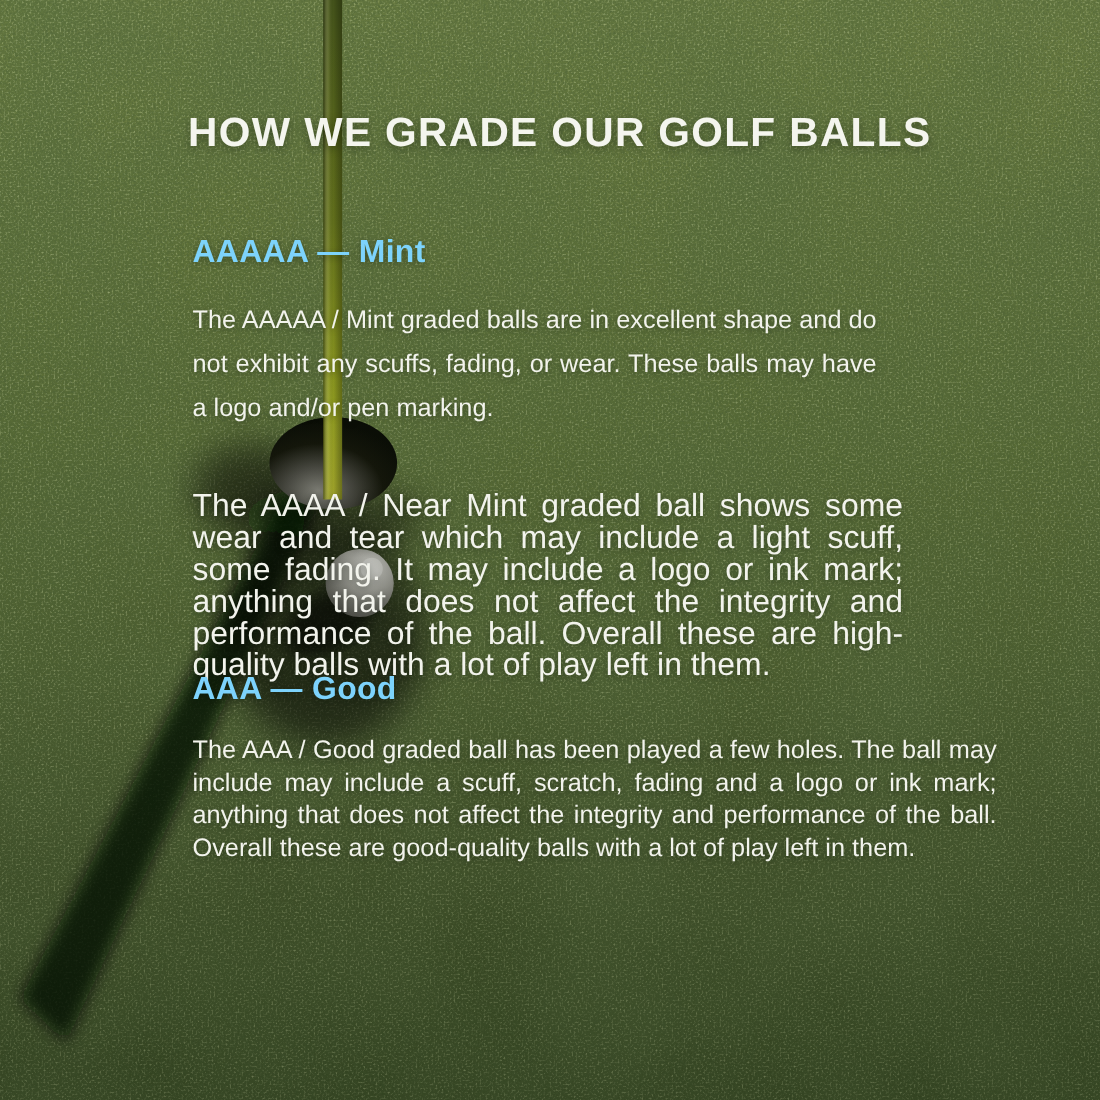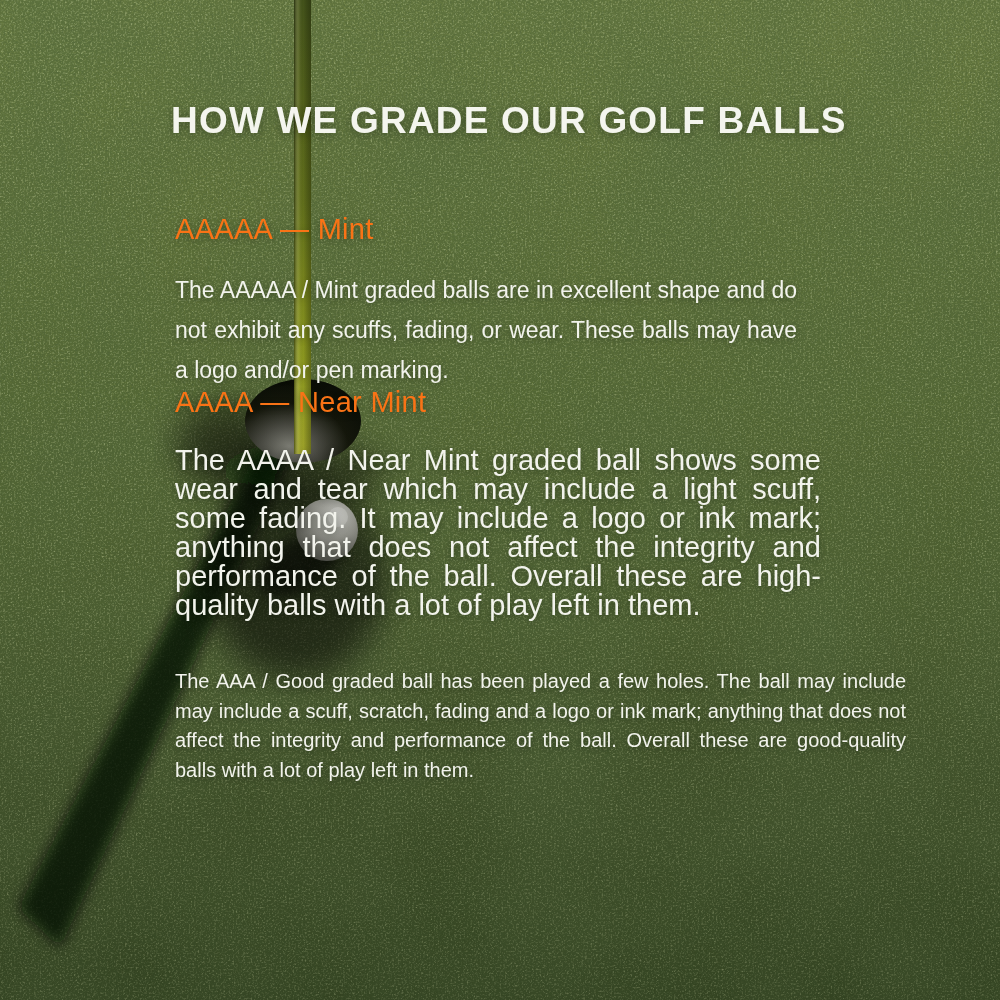--- a/index.html
+++ b/index.html
@@ -12,36 +12,36 @@
   .scene{position:absolute;left:0;top:0;width:1000px;height:1000px;display:block;}
   .overlay{position:absolute;left:0;top:0;width:1000px;height:917px;}
   .title{
     position:absolute;left:171px;top:100px;
     font-size:37px;font-weight:900;letter-spacing:1.2px;
     color:#f4f5ee;white-space:nowrap;
     text-shadow:0 2px 8px rgba(10,16,6,0.35);
   }
   .grade-heading{
     position:absolute;left:175px;
-    font-size:29px;font-weight:400;letter-spacing:0.3px;
-    color:#f97316;white-space:nowrap;
+    font-size:29px;font-weight:700;letter-spacing:0.3px;
+    color:#7dd3fc;white-space:nowrap;
     text-shadow:0 2px 7px rgba(10,16,6,0.35);
   }
   .grade-body{
     position:absolute;left:175px;
     color:#f2f3ec;
     text-align:justify;
     text-shadow:0 2px 6px rgba(10,16,6,0.35);
   }
   .h-mint{top:213px;}
   .p-mint{top:270px;width:622px;font-size:23px;line-height:40px;}
   .h-nearmint{top:386px;}
   .p-nearmint{top:446px;width:646px;font-size:29px;line-height:29px;}
   .h-good{top:610px;}
-  .p-good{top:667px;width:731px;font-size:20px;line-height:29.5px;}
+  .p-good{top:667px;width:731px;font-size:23px;line-height:29.5px;}
 </style>
 </head>
 <body>
 
 <div class="canvas">
 
   <svg class="scene" viewBox="0 0 1000 1000" aria-hidden="true">
     <defs>
       <linearGradient id="turf" x1="0" y1="0" x2="0" y2="1">
         <stop offset="0" stop-color="#6d7e40"></stop>
@@ -123,19 +123,19 @@
 
     <rect width="1000" height="1000" fill="url(#vignette)"></rect>
   </svg>
 
   <div class="overlay">
     <div class="title">HOW WE GRADE OUR GOLF BALLS</div>
 
     <div class="grade-heading h-mint">AAAAA — Mint</div>
     <div class="grade-body p-mint">The AAAAA / Mint graded balls are in excellent shape and do not exhibit any scuffs, fading, or wear. These balls may have a logo and/or pen marking.</div>
 
-    <div class="grade-heading h-nearmint">AAAA — Near Mint</div>
     <div class="grade-body p-nearmint">The AAAA / Near Mint graded ball shows some wear and tear which may include a light scuff, some fading. It may include a logo or ink mark; anything that does not affect the integrity and performance of the ball. Overall these are high-quality balls with a lot of play left in them.</div>
 
+    <div class="grade-heading h-good">AAA — Good</div>
     <div class="grade-body p-good">The AAA / Good graded ball has been played a few holes. The ball may include may include a scuff, scratch, fading and a logo or ink mark; anything that does not affect the integrity and performance of the ball. Overall these are good-quality balls with a lot of play left in them.</div>
   </div>
 
 </div>
 
 </body></html>

